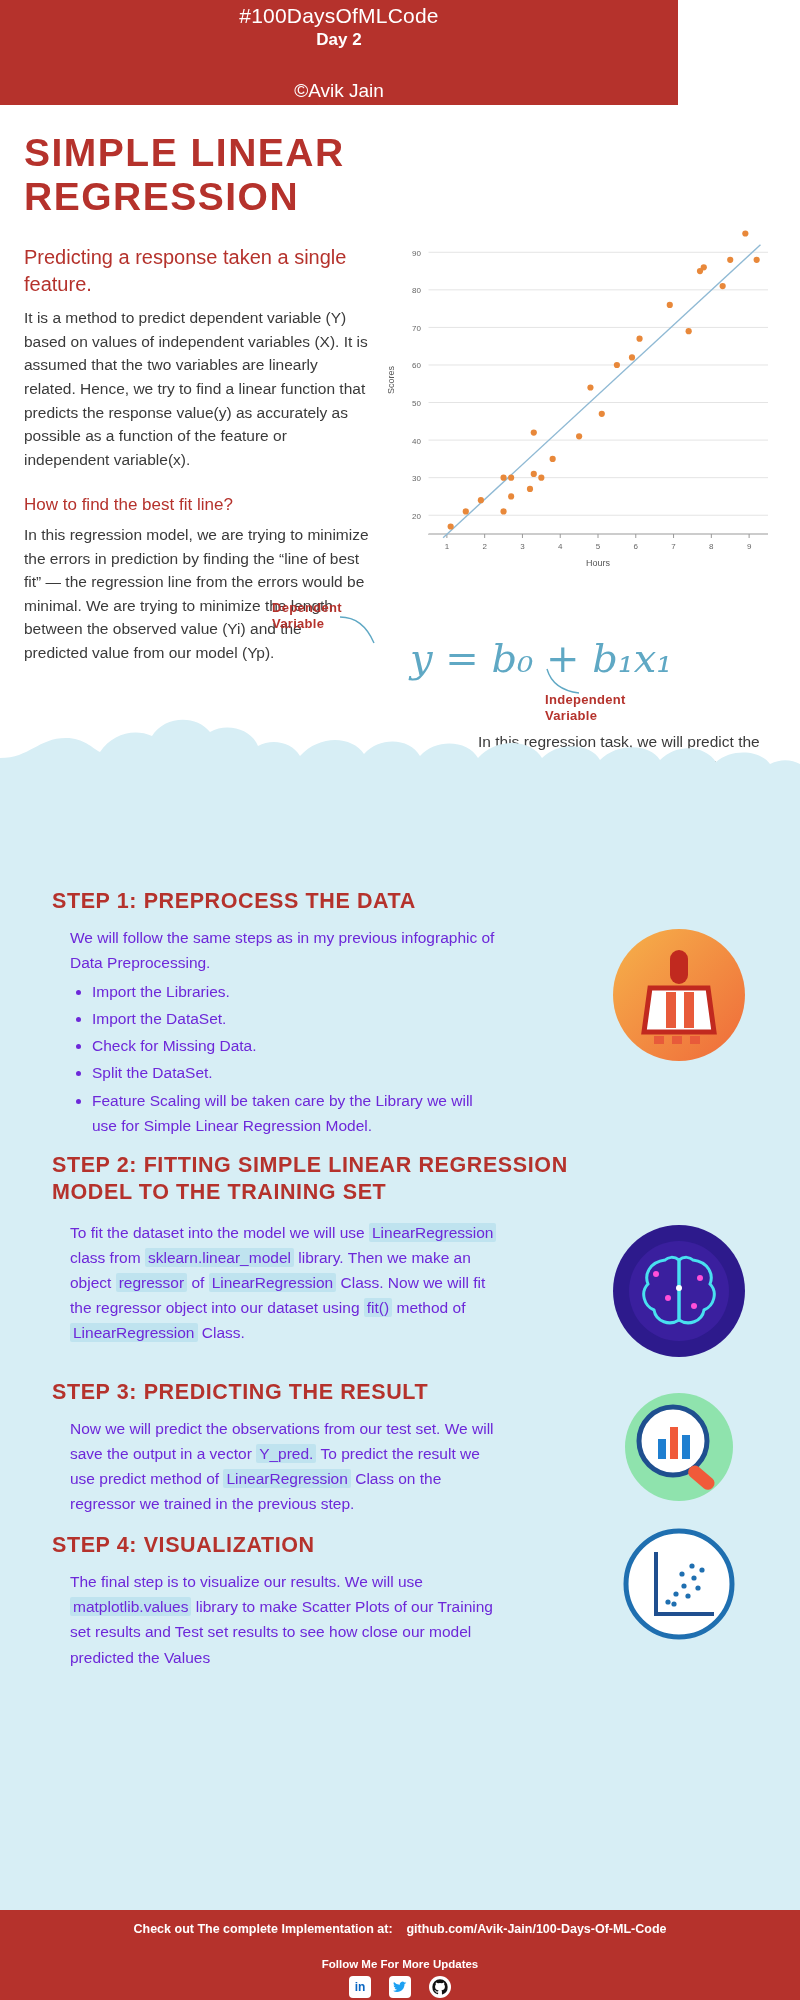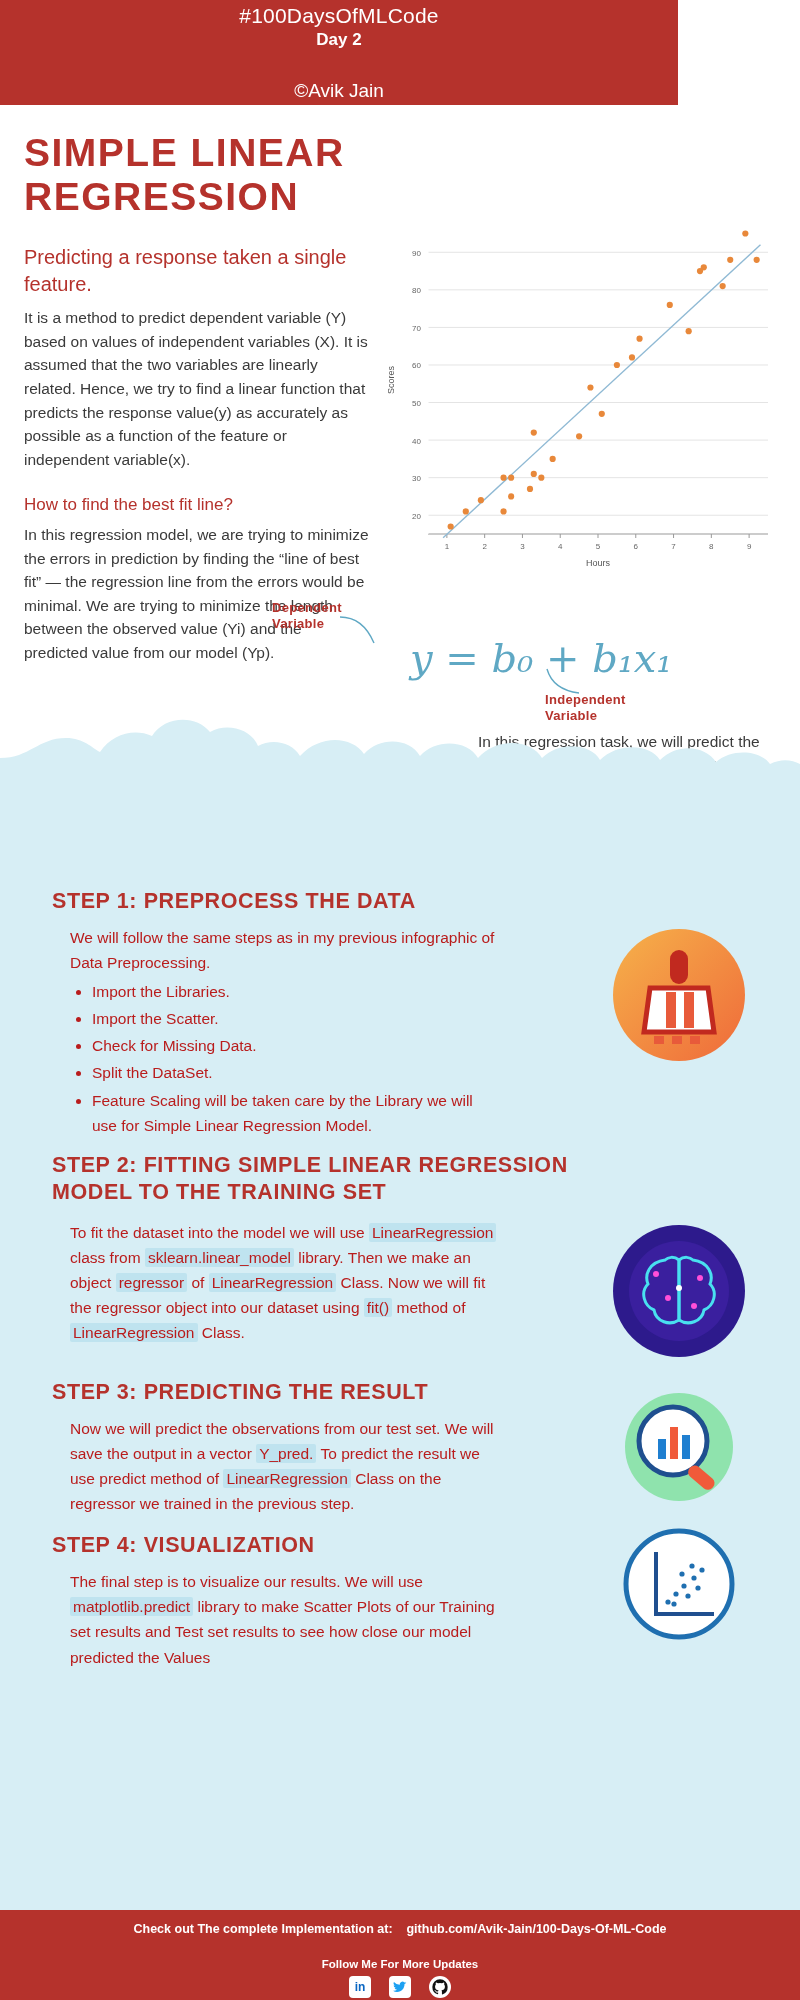--- a/index.html
+++ b/index.html
@@ -79,21 +79,21 @@
     background:#d7eef5;
   }
   .clouds { position:absolute; top:-58px; left:0; width:800px; height:70px; }
 
   .content { position:absolute; top:118px; left:0; width:800px; padding:0 52px; }
 
   .step-head {
     color:#b5322c; font-size:21.5px; font-weight:bold; letter-spacing:.6px;
     line-height:1.25; margin:0 0 10px 0; width:560px;
   }
-  .step-body { color:#b91c1c; font-size:15.5px; line-height:1.62; width:430px; margin-left:18px; }
+  .step-body { color:#6d28d9; font-size:15.5px; line-height:1.62; width:430px; margin-left:18px; }
   .step-body ul { margin:4px 0 0 0; padding-left:22px; }
   .step-body li { margin-bottom:2px; }
   .hl { background:#bfe3ef; padding:1px 3px; border-radius:2px; }
 
   .block { position:relative; margin-bottom:12px; }
   .icon-circle { position:absolute; right:0; top:0; }
 
   
   .footer {
     position:absolute; bottom:0; left:0; width:800px; height:90px;
@@ -245,21 +245,21 @@
     </svg>
 
     <div class="content">
 
       <div class="block">
         <div class="step-head">STEP 1: PREPROCESS THE DATA</div>
         <div class="step-body">
           <div>We will follow the same steps as in my previous infographic of Data Preprocessing.</div>
           <ul>
             <li>Import the Libraries.</li>
-            <li>Import the Scatter.</li>
+            <li>Import the DataSet.</li>
             <li>Check for Missing Data.</li>
             <li>Split the DataSet.</li>
             <li>Feature Scaling will be taken care by the Library we will use for Simple Linear Regression Model.</li>
           </ul>
         </div>
         <div class="icon-circle" style="top:38px;">
           <svg width="138" height="138" viewBox="0 0 138 138">
             <defs>
               <linearGradient id="g1" x1="0" y1="0" x2="1" y2="1">
                 <stop offset="0%" stop-color="#f6b24a"></stop>
@@ -308,21 +308,21 @@
             <rect x="48" y="50" width="8" height="20" fill="#1f7fd0"></rect>
             <rect x="60" y="38" width="8" height="32" fill="#f05a3a"></rect>
             <rect x="72" y="46" width="8" height="24" fill="#1f7fd0"></rect>
             <rect x="84" y="74" width="30" height="13" rx="6" fill="#f05a3a" transform="rotate(40 84 74)"></rect>
           </svg>
         </div>
       </div>
 
       <div class="block" style="margin-top:16px;">
         <div class="step-head">STEP 4: VISUALIZATION</div>
-        <div class="step-body"><span>The final step is to visualize our results. We will use </span><span class="hl">matplotlib.predict</span><span> library to make Scatter Plots of our Training set results and Test set results to see how close our model predicted the Values</span></div>
+        <div class="step-body"><span>The final step is to visualize our results. We will use </span><span class="hl">matplotlib.values</span><span> library to make Scatter Plots of our Training set results and Test set results to see how close our model predicted the Values</span></div>
         <div class="icon-circle" style="top:-6px;">
           <svg width="138" height="120" viewBox="0 0 138 120">
             <circle cx="69" cy="58" r="53" fill="#ffffff" stroke="#1f6fb0" stroke-width="5"></circle>
             <path d="M46,26 L46,88 L104,88" stroke="#1f4f8f" stroke-width="4" fill="none"></path>
             <circle cx="58" cy="76" r="2.6" fill="#1f6fb0"></circle>
             <circle cx="66" cy="68" r="2.6" fill="#1f6fb0"></circle>
             <circle cx="64" cy="78" r="2.6" fill="#1f6fb0"></circle>
             <circle cx="74" cy="60" r="2.6" fill="#1f6fb0"></circle>
             <circle cx="78" cy="70" r="2.6" fill="#1f6fb0"></circle>
             <circle cx="84" cy="52" r="2.6" fill="#1f6fb0"></circle>

